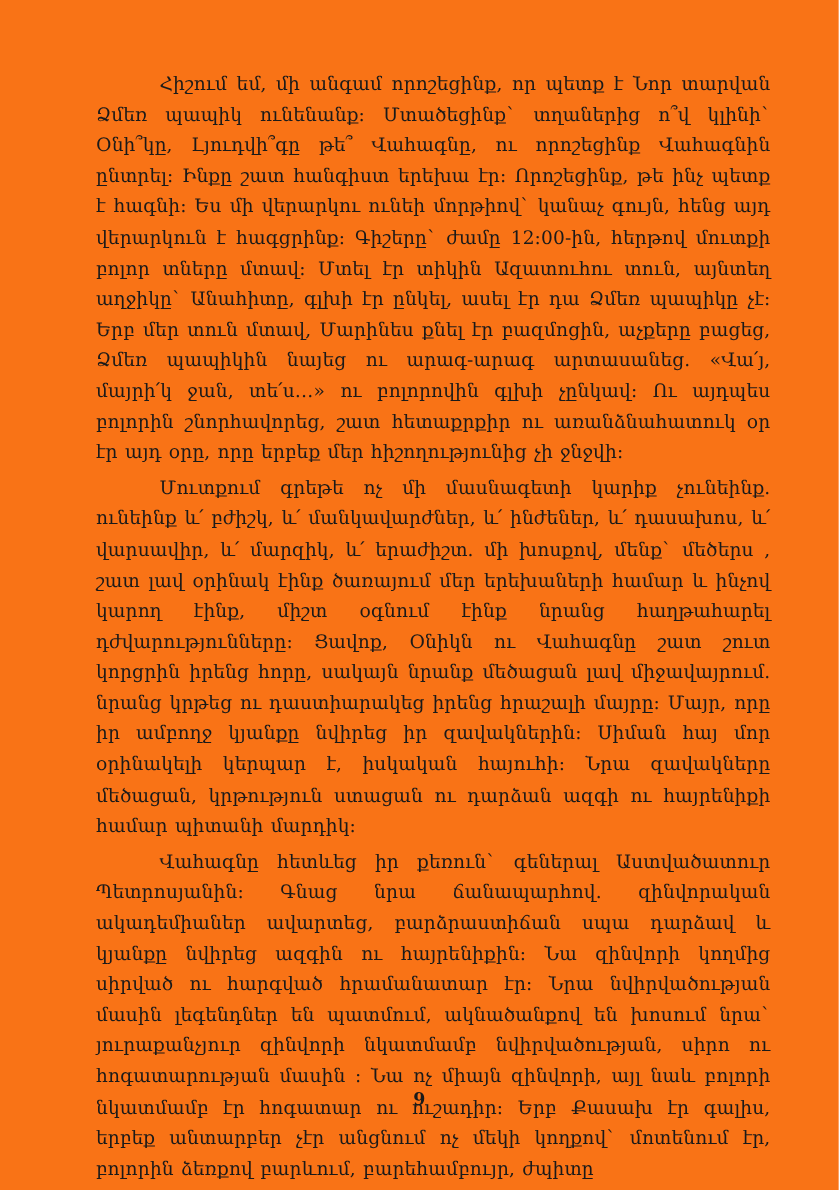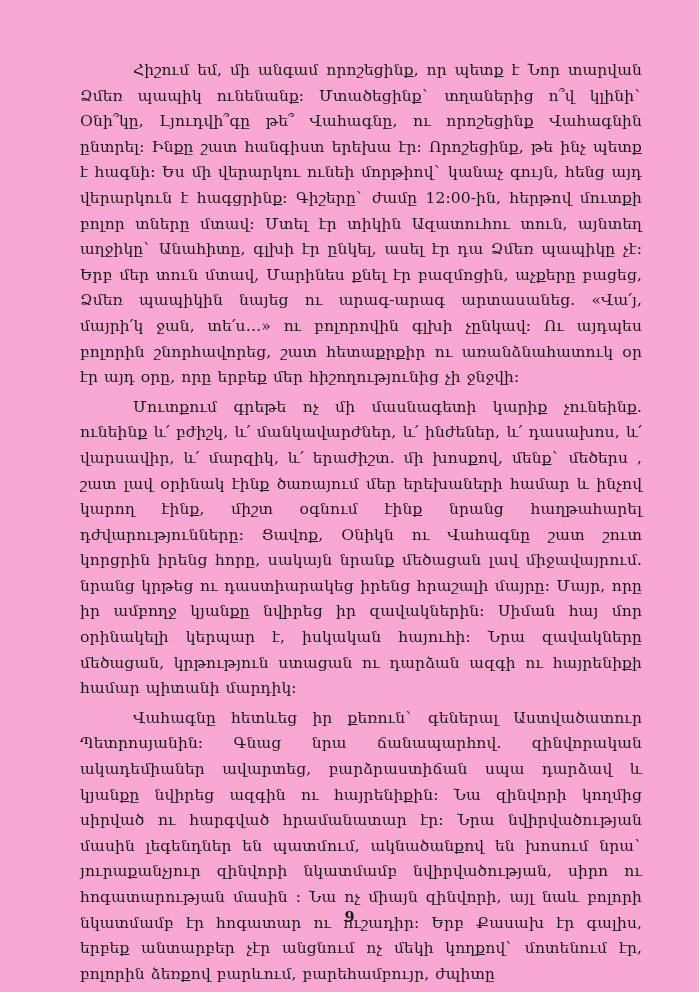--- a/index.html
+++ b/index.html
@@ -4,21 +4,21 @@
 <style>
   html, body {
     margin: 0;
     padding: 0;
     background: #ffffff;
   }
   .page {
     position: relative;
     width: 699px;
     height: 992px;
-    background: #f9a8d4;
+    background: #f97316;
     overflow: hidden;
     font-family: "DejaVu Serif", "DejaVu Sans", serif;
     color: #1a1a1a;
   }
   .text-block {
     position: absolute;
     left: 80px;
     top: 58px;
     width: 562px;
   }

